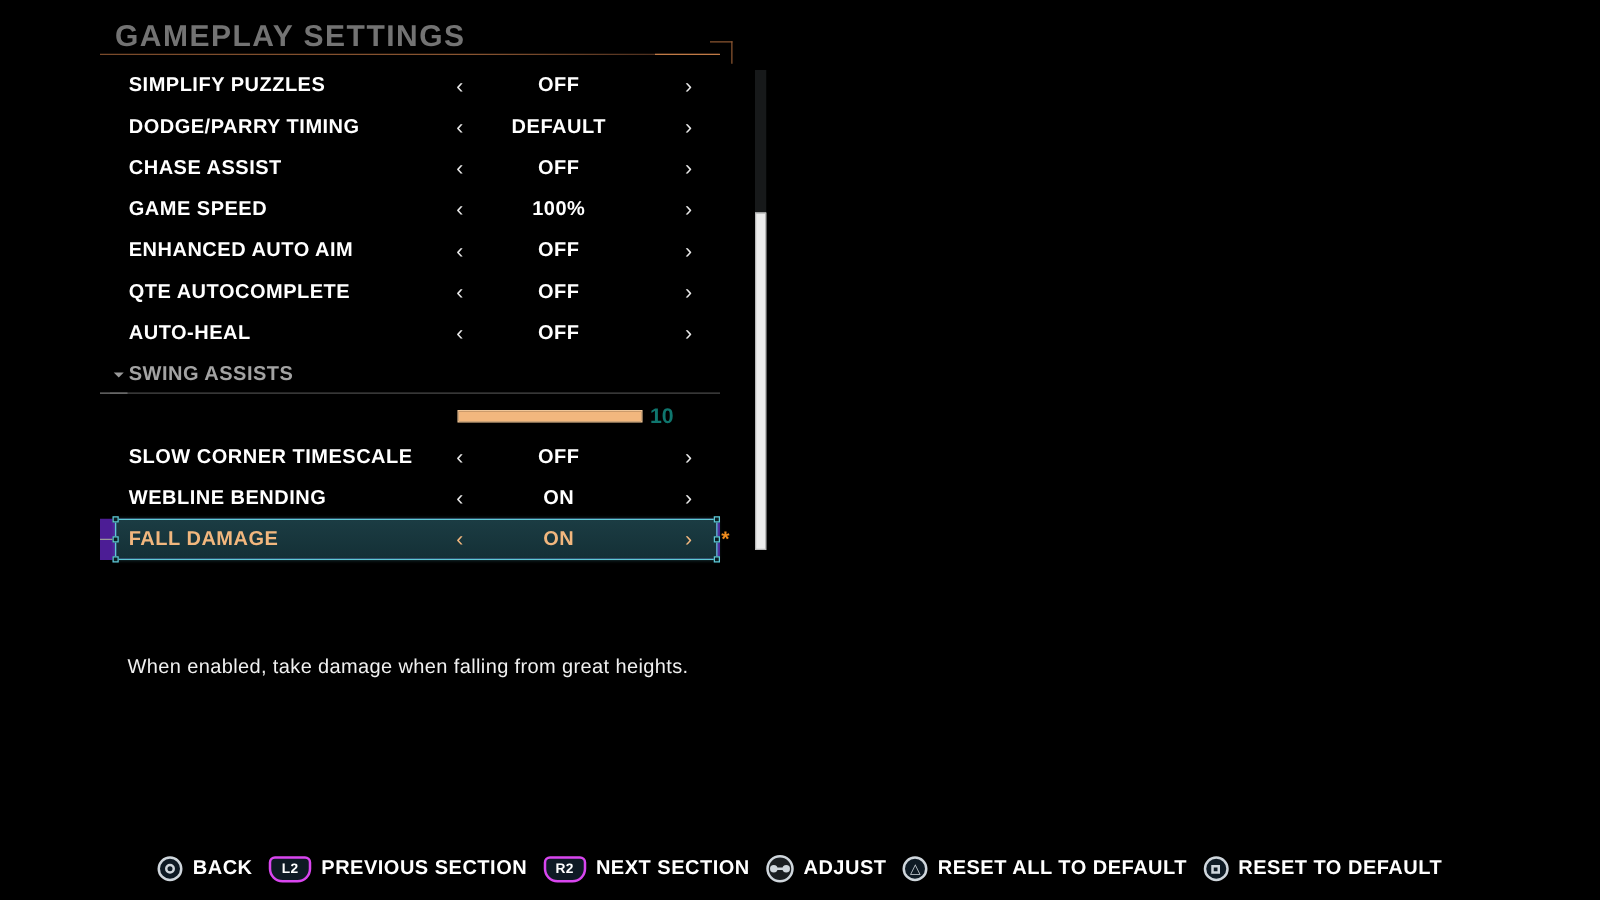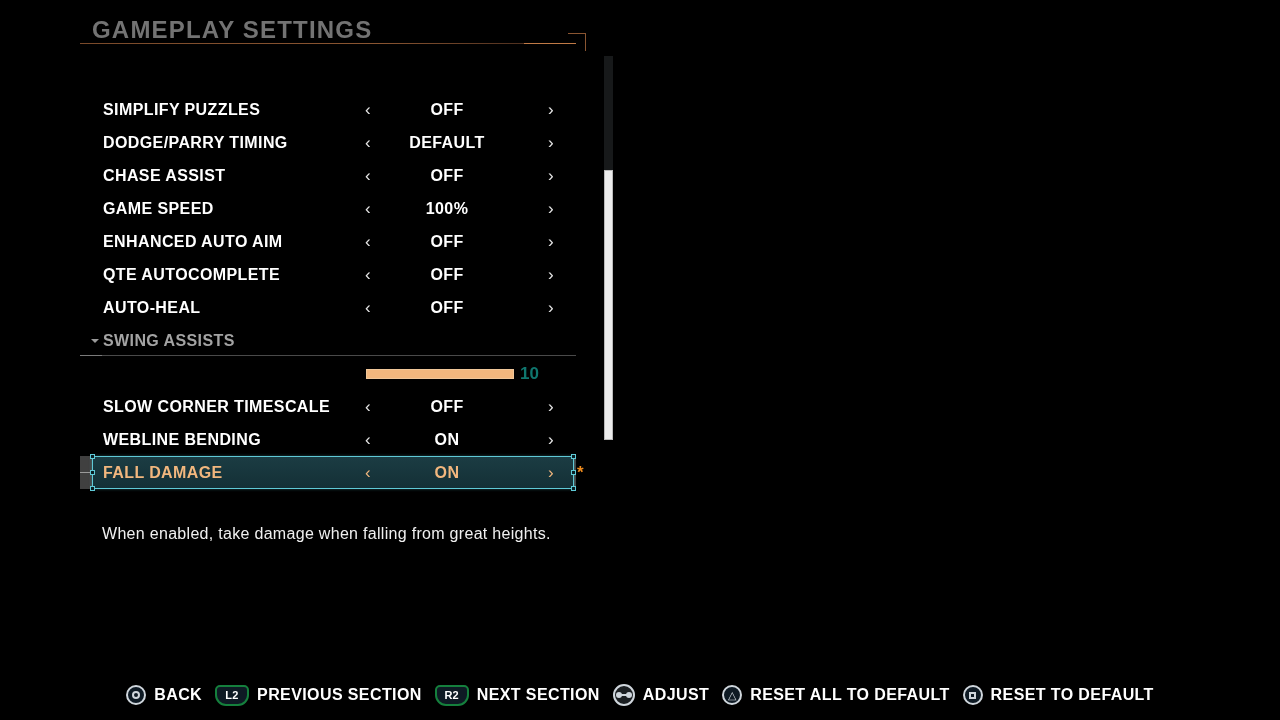--- a/index.html
+++ b/index.html
@@ -47,21 +47,21 @@
   }
   .corner-bracket .v {
     position:absolute; right:0; top:0;
     width:1px; height:18px; background:#8a5531;
   }
 
   
   .list {
     position:absolute;
     left:80px; top:52px;
-    width:496px; height:396px;margin-top:41px;
+    width:496px; height:396px;
   }
   .row {
     position:relative;
     height:33px;
     display:flex;
     align-items:center;
   }
   .row .label {
     position:absolute;
     left:23px;
@@ -144,21 +144,21 @@
   .slider-value {
     position:absolute;
     left:440px;
     font-size:17px;
     font-weight:bold;
     color:#0f766e;
   }
 
   
   .row.selected {
-    background:#404040;
+    background:#4c1d95;
   }
   .sel-box {
     position:absolute;
     left:12px; top:0;
     width:482px; height:33px;
     background:linear-gradient(to bottom, #1b3c43 0%, #143036 100%);
     border:1px solid #5fc9d6;
     box-shadow:0 0 3px rgba(95,201,214,0.35);
   }
   .sel-box .nub {
@@ -257,21 +257,21 @@
     font-size:11px; line-height:11px; color:#cfd6dc;
   }
   .sq-glyph {
     width:7px; height:7px;
     border:2px solid #cfd6dc;
   }
   .btn-shoulder {
     width:34px; height:21px;
     border-radius:5px 5px 11px 11px;
     background:#0e1a24;
-    border:2px solid #15803d;
+    border:2px solid #d946ef;
     display:flex; align-items:center; justify-content:center;
   }
   .btn-shoulder .stext {
     font-size:11px;
     font-weight:bold;
     color:#ffffff;
     letter-spacing:0.3px;
   }
   .btn-dpad {
     width:22px; height:22px;

